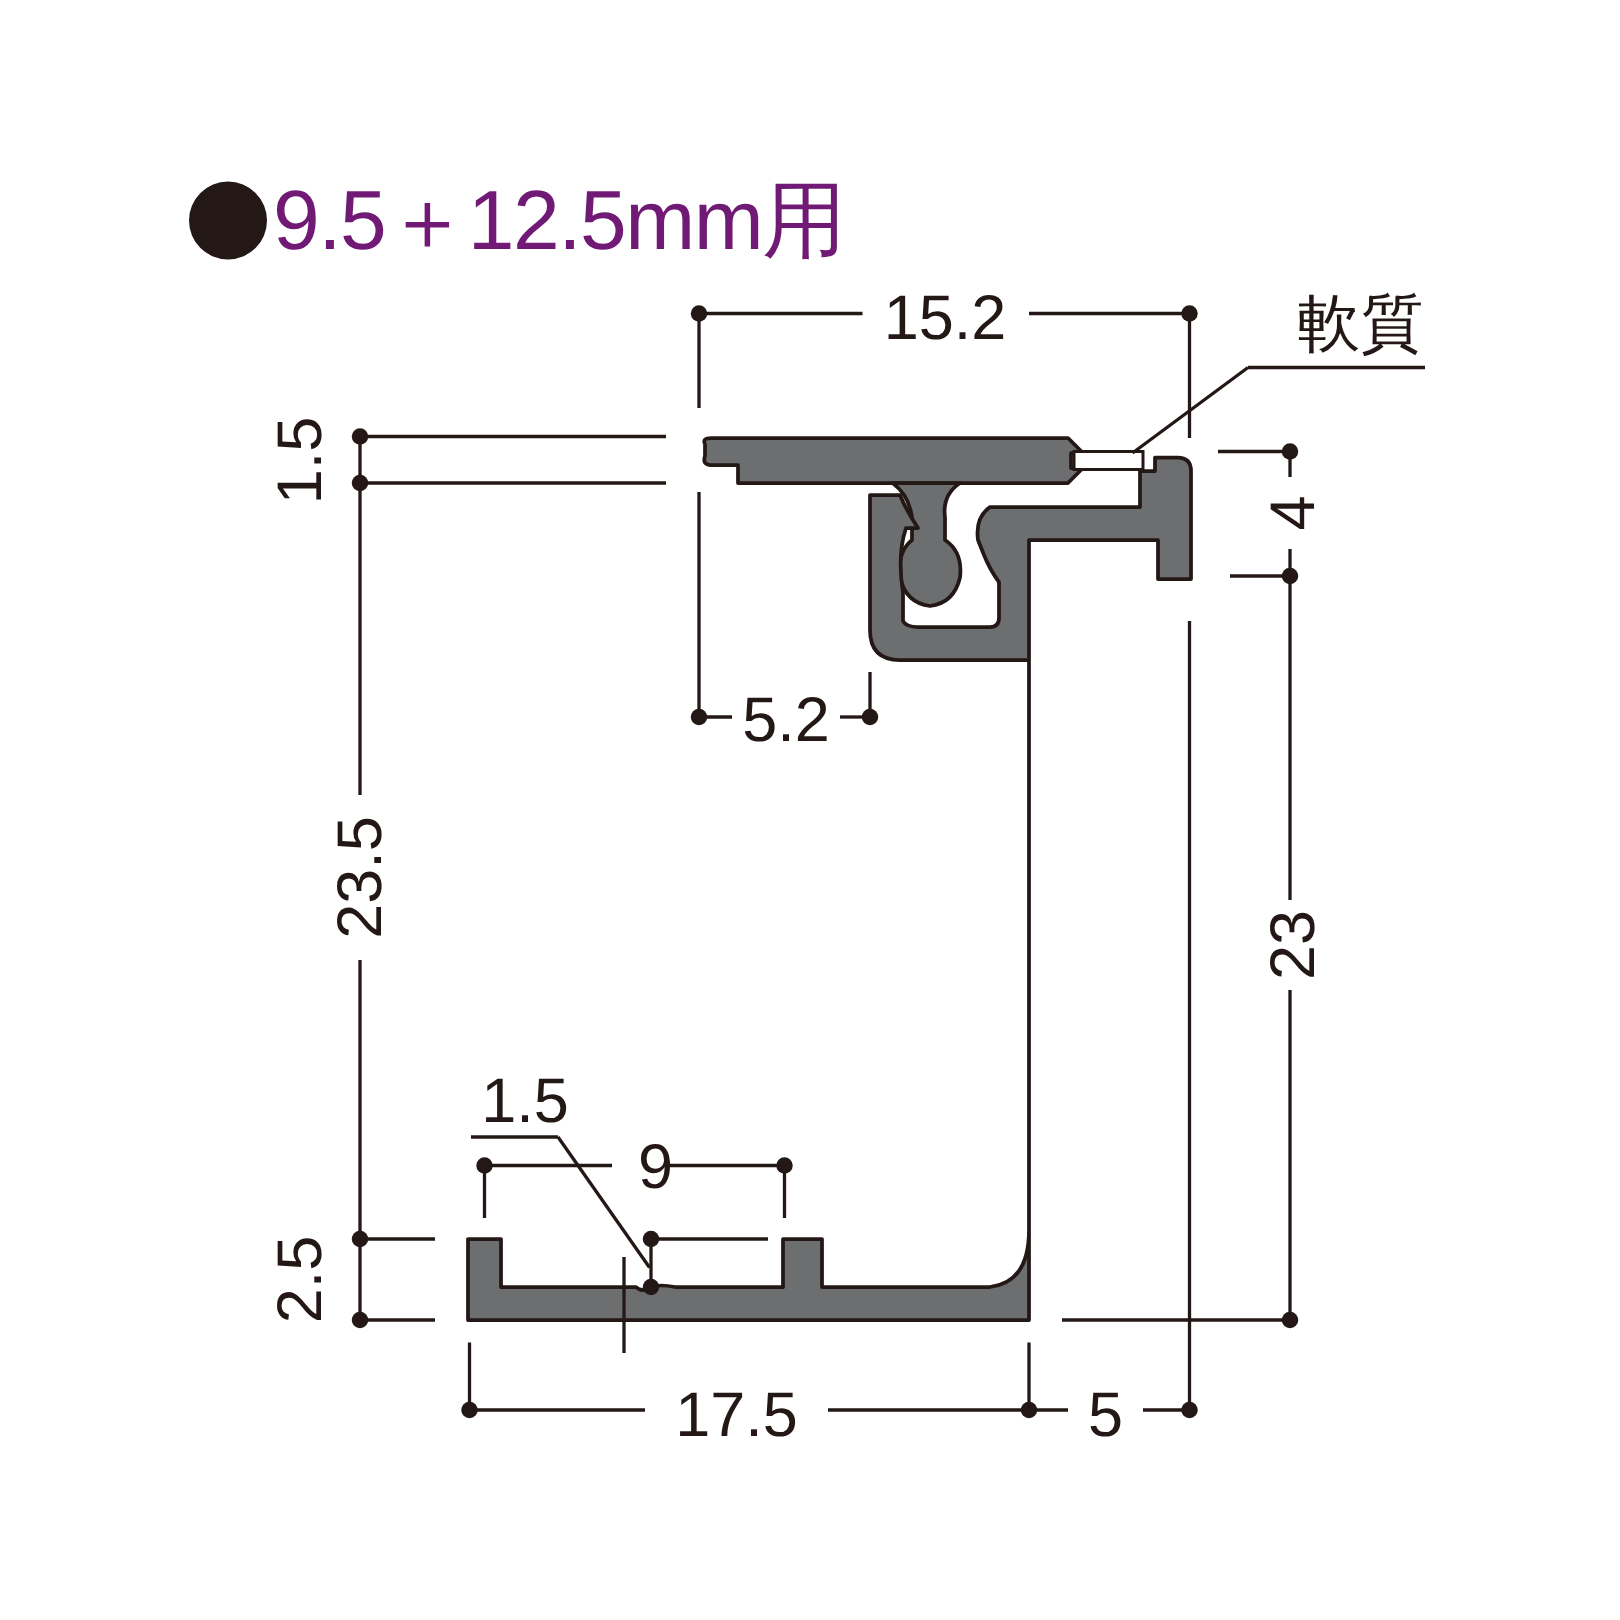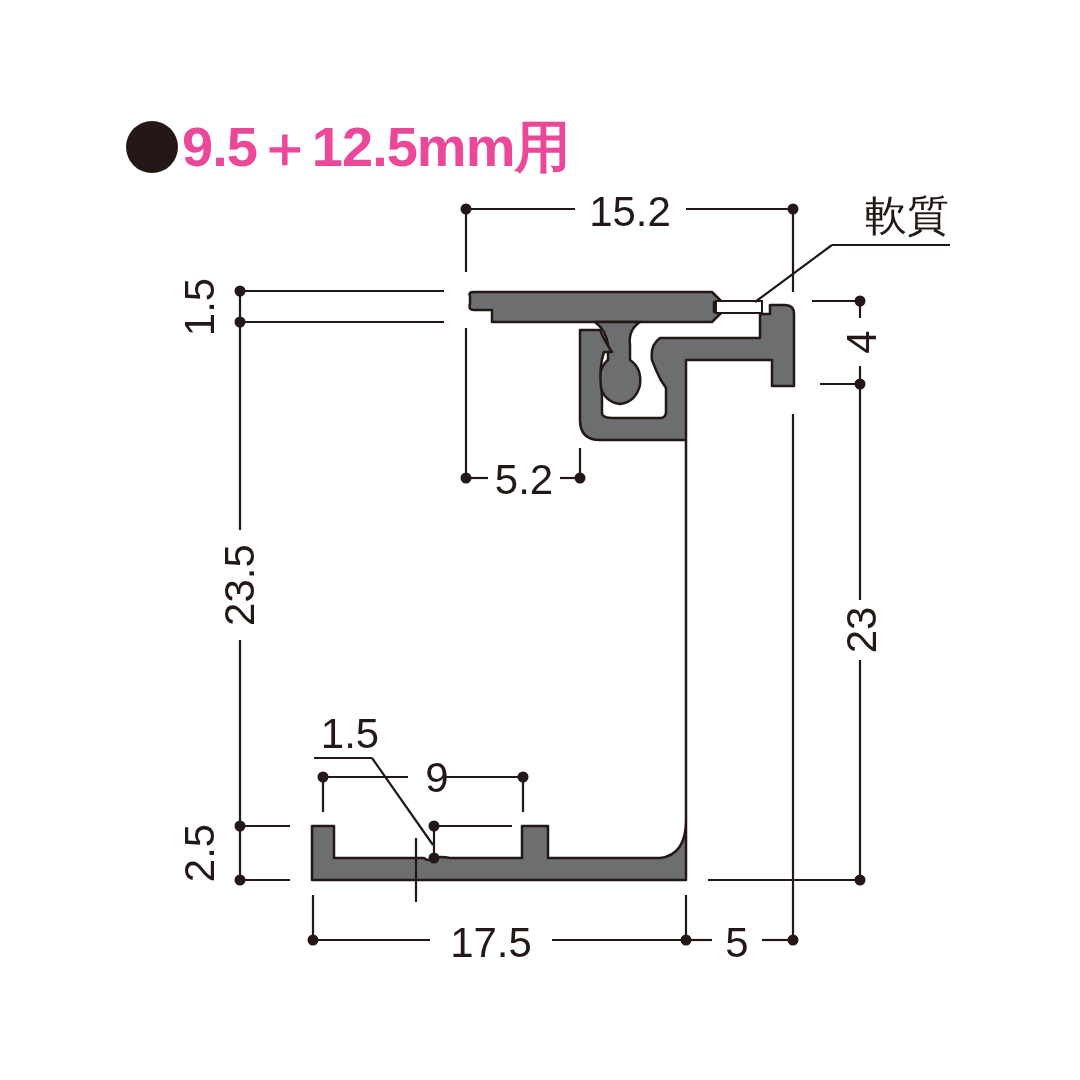--- a/index.html
+++ b/index.html
@@ -1,17 +1,17 @@
 <!DOCTYPE html>
 <html><head>
 <meta charset="utf-8">
 <style>
   html, body { margin:0; padding:0; background:#ffffff; }
   body { width:1080px; height:1080px; position:relative; overflow:hidden; font-family:"Liberation Sans", "DejaVu Sans", sans-serif; }
-  .title { position:absolute; left:126px; top:112px; height:70px; display:flex; align-items:center; color:#ec4899;font-weight:bold; }
+  .title { position:absolute; left:126px; top:112px; height:70px; display:flex; align-items:center; color:#701a75; }
   .title .dot { width:52px; height:52px; border-radius:50%; background:#231815; margin-right:4px; }
   .title .txt { font-size:56px; letter-spacing:-1px; line-height:1; }
   svg { position:absolute; left:0; top:0; }
   .dim { stroke:#231815; stroke-width:2.2; fill:none; }
   .pt { fill:#231815; }
   .lbl { font-family:"Liberation Sans", "DejaVu Sans", sans-serif; font-size:42px; fill:#231815; }
   .part { fill:#6d6e70; stroke:#231815; stroke-width:2.5; stroke-linejoin:round; }
   .soft { fill:#ffffff; stroke:#231815; stroke-width:2; }
 </style>
 </head>

